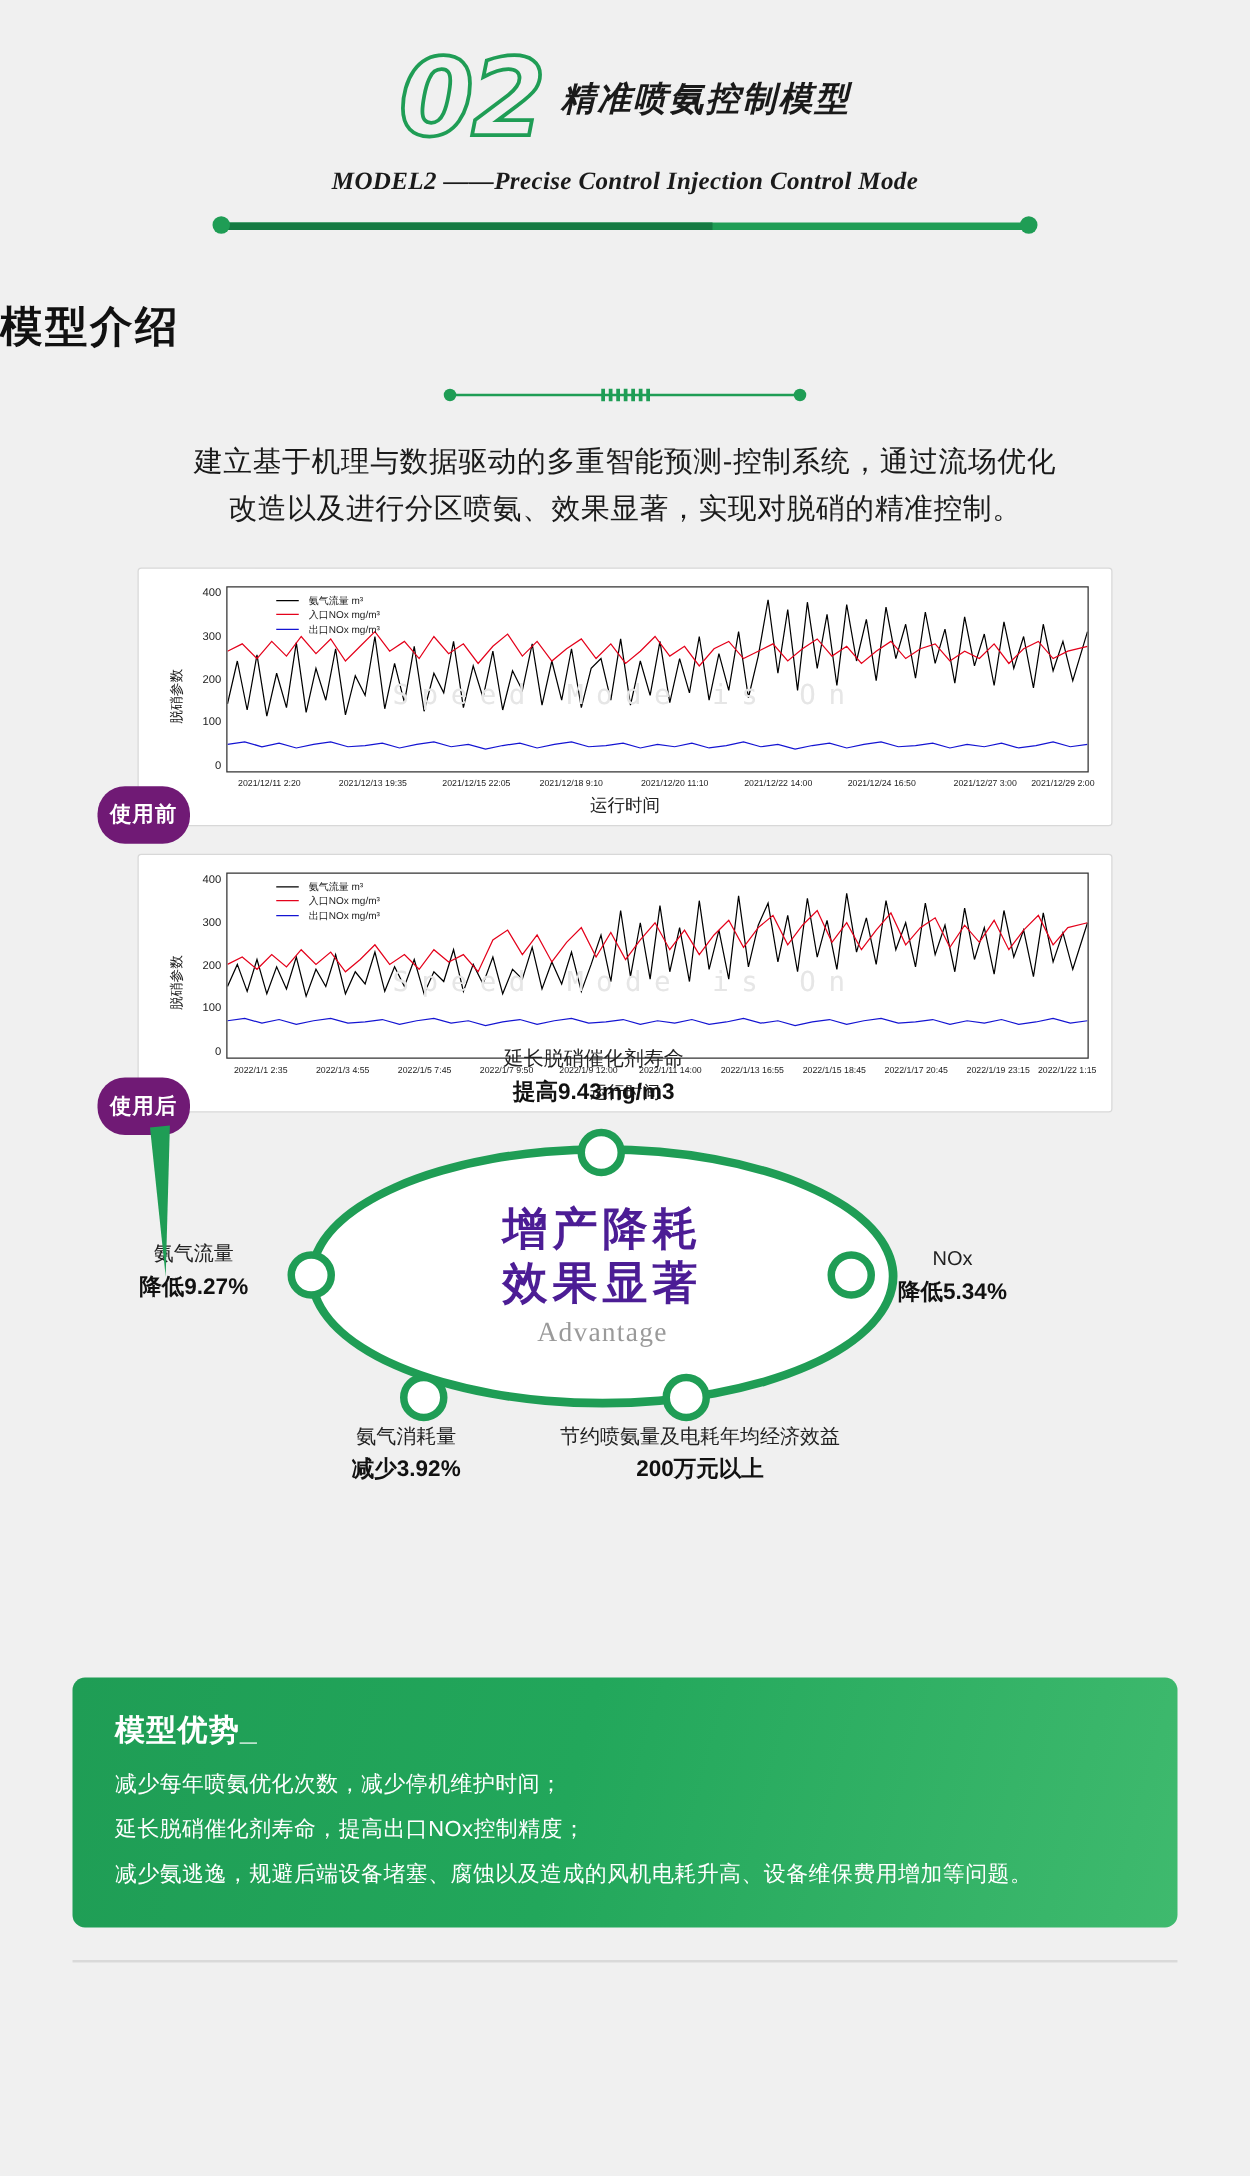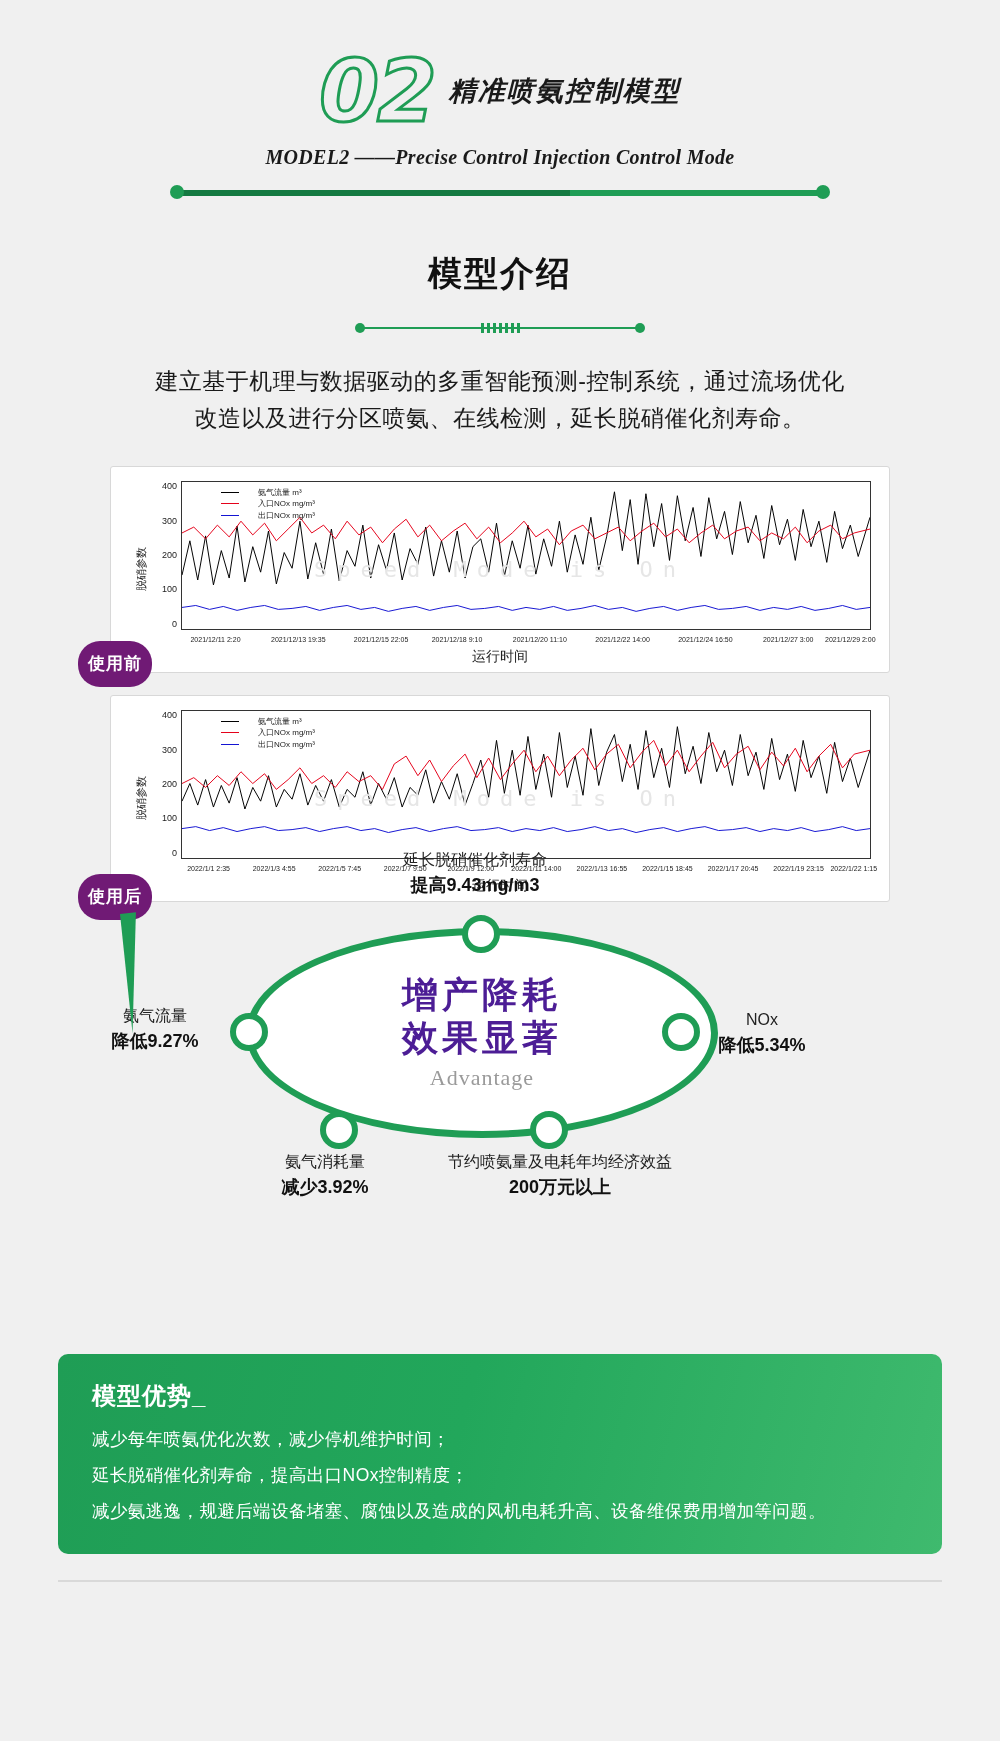--- a/index.html
+++ b/index.html
@@ -4,21 +4,21 @@
 <style>
   html,body{margin:0;padding:0;}
   body{
     width:1000px;min-height:1741px;background:#f0f0f0;
     font-family:"Liberation Sans","DejaVu Sans",sans-serif;
     color:#222;-webkit-font-smoothing:antialiased;
   }
   .page{position:relative;width:1000px;min-height:1741px;overflow:hidden;}
 
   
-  .header{padding-top:48px;text-align:center;}
+  .header{padding-top:36px;text-align:center;}
   .title-row{display:flex;align-items:center;justify-content:center;gap:14px;}
   .num02{
     font-family:"DejaVu Sans",sans-serif;
     font-size:86px;font-weight:bold;font-style:italic;
     color:transparent;-webkit-text-stroke:3px #1f9d55;
     letter-spacing:-2px;line-height:1;
   }
   .title-cn{
     font-size:27px;font-weight:bold;letter-spacing:2px;color:#1a1a1a;
     font-style:italic;
@@ -29,21 +29,21 @@
   }
   .rule{
     position:relative;width:660px;height:8px;margin:20px auto 0;
   }
   .rule .bar{position:absolute;top:1px;left:10px;width:640px;height:6px;background:#1f9d55;}
   .rule .bar.dark{left:10px;width:390px;background:#157a42;}
   .rule .dot{position:absolute;top:-4px;left:0;width:14px;height:14px;border-radius:50%;background:#1f9d55;}
   .rule .dot.r{left:646px;}
 
   
-  .sec-title{margin-top:54px;text-align:center;font-size:34px;font-weight:bold;color:#111;letter-spacing:2px;}
+  .sec-title{margin-top:54px;text-align:left;font-size:34px;font-weight:bold;color:#111;letter-spacing:2px;}
   .sep{position:relative;width:290px;height:10px;margin:26px auto 0;}
   .sep .line{position:absolute;top:4px;left:8px;width:274px;height:2px;background:#1f9d55;}
   .sep .d{position:absolute;top:0px;width:10px;height:10px;border-radius:50%;background:#1f9d55;}
   .sep .d.l{left:0;}
   .sep .d.r{right:0;}
   .sep .ticks{position:absolute;left:126px;top:0px;display:flex;gap:3px;}
   .sep .ticks i{display:block;width:3px;height:10px;background:#1f9d55;}
 
   .intro{
     width:700px;margin:30px auto 0;text-align:center;
@@ -62,21 +62,21 @@
   .y-label{
     position:absolute;left:8px;top:50%;transform:translateY(-50%) rotate(-90deg);
     font-size:11px;color:#222;white-space:nowrap;
   }
   .x-label{position:absolute;bottom:6px;left:0;right:0;text-align:center;font-size:14px;color:#222;}
   .yticks{position:absolute;left:40px;top:14px;bottom:42px;width:26px;}
   .yticks span{position:absolute;right:0;font-size:9px;color:#222;transform:translateY(-50%);}
   .xticks{position:absolute;left:70px;right:18px;bottom:24px;height:12px;}
   .xticks span{position:absolute;font-size:7px;color:#222;transform:translateX(-50%);white-space:nowrap;}
   .legend{position:absolute;left:110px;top:20px;font-size:8px;line-height:1.45;}
-  .legend div{display:flex;align-items:center;gap:19px;white-space:nowrap;}
+  .legend div{display:flex;align-items:center;gap:8px;white-space:nowrap;}
   .legend i{display:block;width:18px;height:0;border-top:1px solid #000;}
   .legend .red i{border-top-color:#e4021b;}
   .legend .blue i{border-top-color:#1414d2;}
   .watermark{
     position:absolute;left:0;right:0;top:50%;transform:translateY(-50%);
     text-align:center;font-size:22px;letter-spacing:10px;color:#e6e6e6;
     font-family:"DejaVu Sans Mono","Liberation Mono",monospace;pointer-events:none;
   }
 
   
@@ -147,21 +147,21 @@
         <i></i>
         <i></i>
         <i></i>
         <i></i>
         <i></i>
         <i></i>
         <i></i>
       </div>
   </div>
 
-  <div class="intro">建立基于机理与数据驱动的多重智能预测-控制系统，通过流场优化改造以及进行分区喷氨、在线检测，延长脱硝催化剂寿命。</div>
+  <div class="intro">建立基于机理与数据驱动的多重智能预测-控制系统，通过流场优化改造以及进行分区喷氨、效果显著，实现对脱硝的精准控制。</div>
 
   <div class="chart-wrap">
     <div class="chart-card">
       <div class="y-label">脱硝参数</div>
       <div class="yticks">
         <span style="top:4%">400</span>
         <span style="top:27%">300</span>
         <span style="top:50%">200</span>
         <span style="top:73%">100</span>
         <span style="top:96%">0</span>

